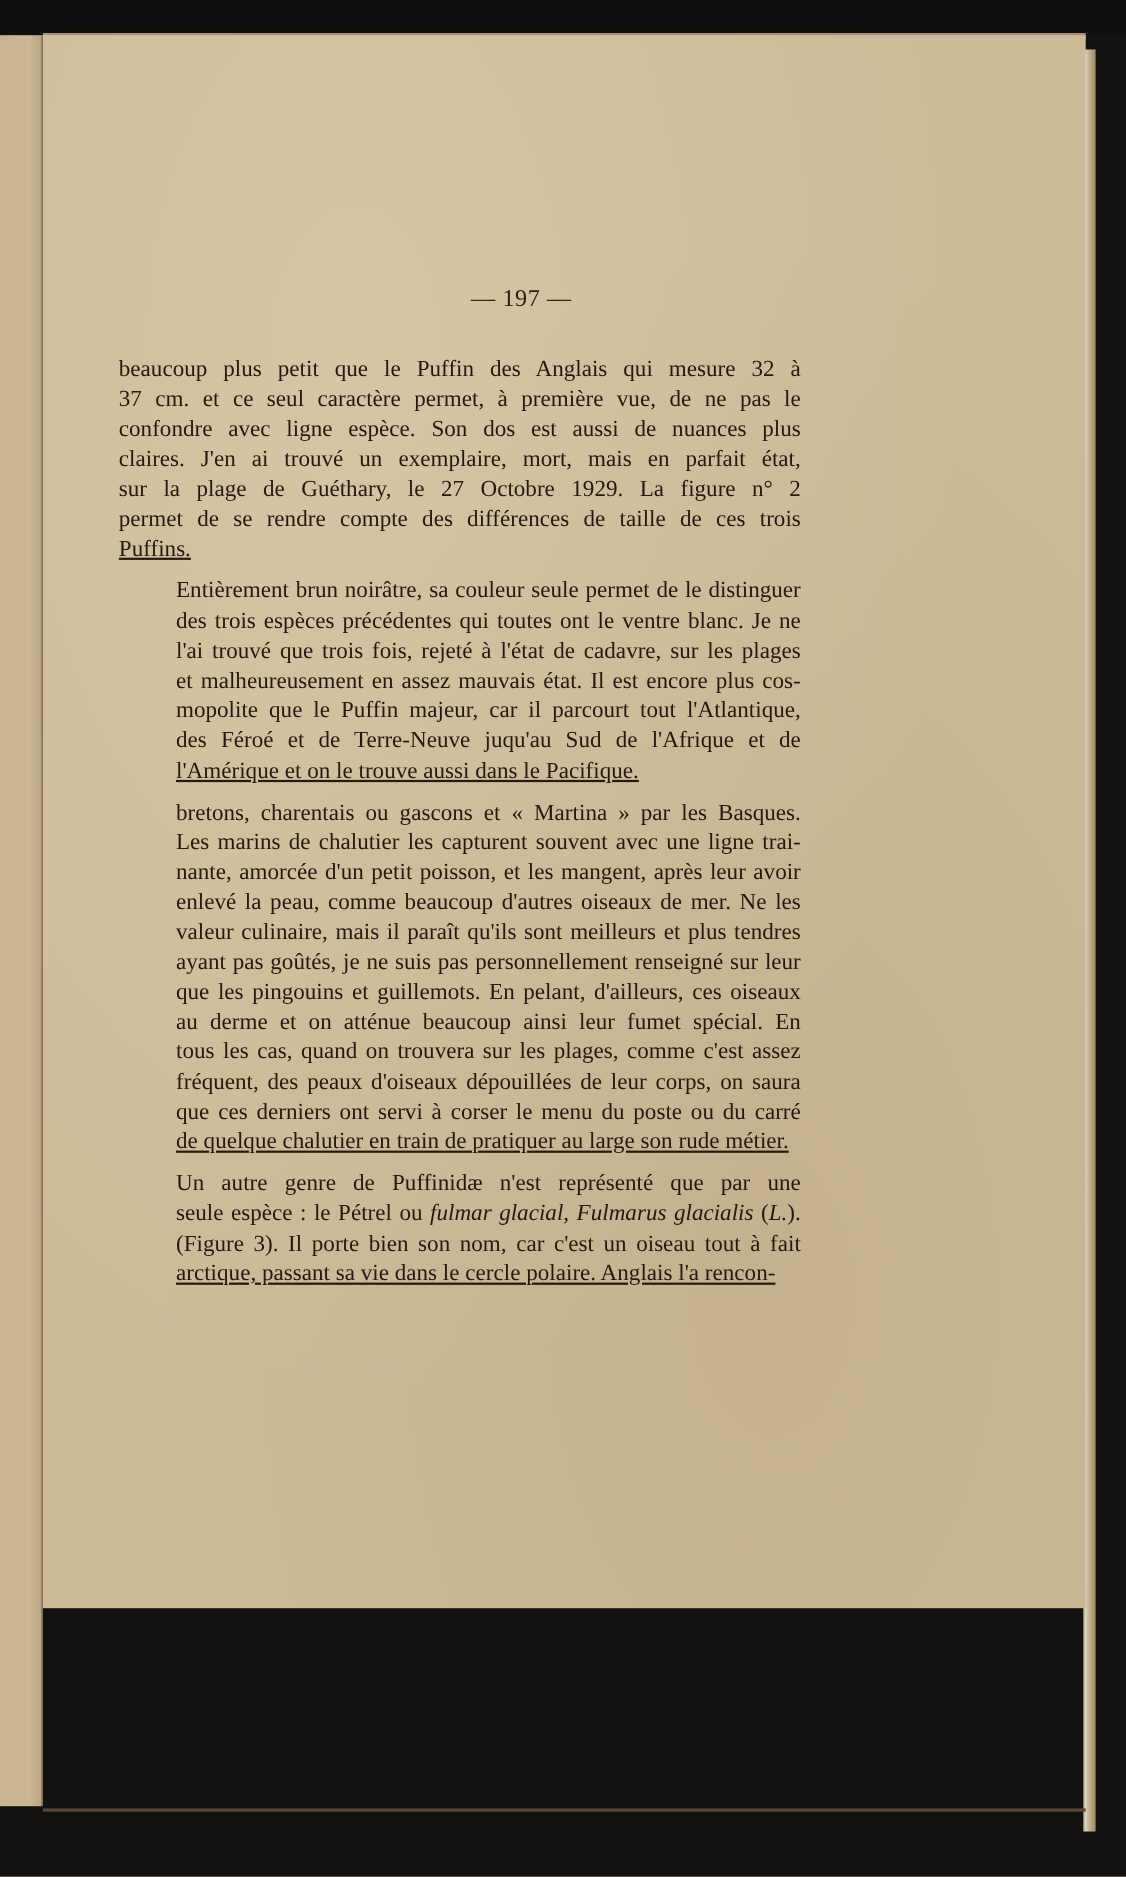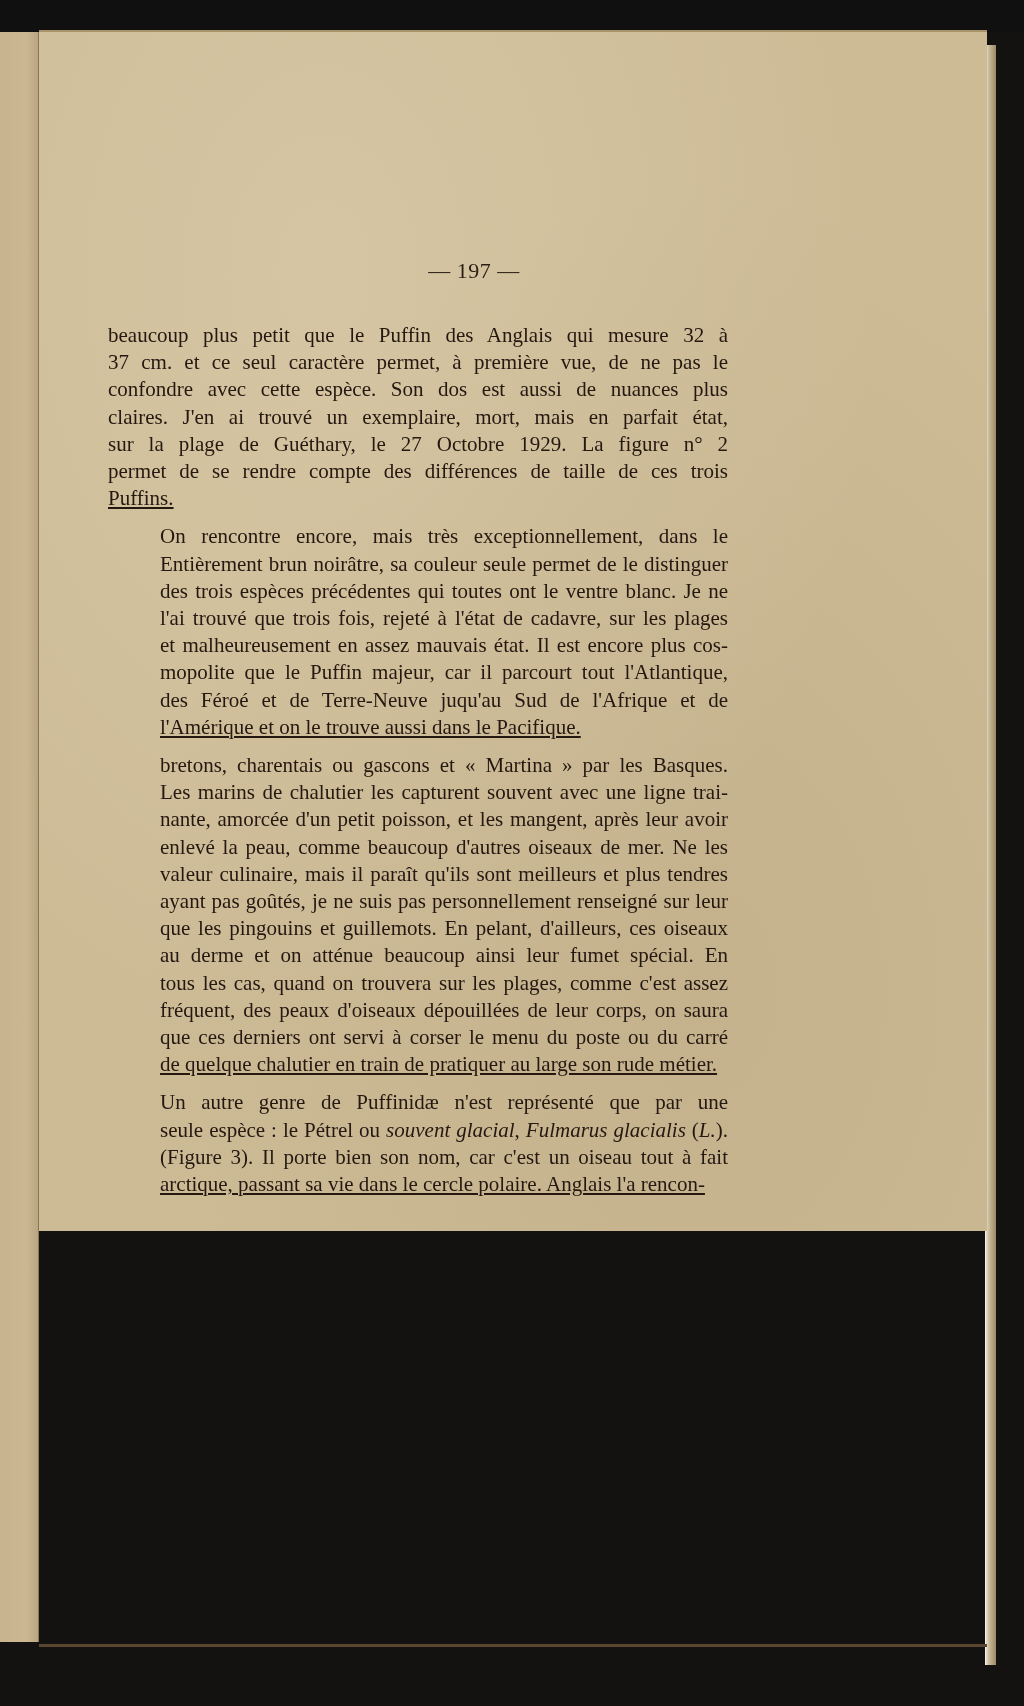--- a/index.html
+++ b/index.html
@@ -13,21 +13,21 @@
     .backdrop-top {
       position: absolute; left: 0; top: 0; width: 1024px; height: 32px;
       background: #111010;
     }
     .prev-page-strip {
       position: absolute; left: 0; top: 32px; width: 38px; height: 1610px;
       background: linear-gradient(90deg, #c8b590 0%, #cbb893 70%, #b9a57f 100%);
       border-right: 1px solid #8a7656;
     }
     .page {
-      position: absolute; left: 39px; top: 32px; width: 948px; height: 1199px;
+      position: absolute; left: 39px; top: 32px; width: 948px; height: 1430px;
       background: #cdbb96;
       background-image:
         radial-gradient(ellipse at 30% 20%, rgba(255,245,220,0.18), transparent 60%),
         radial-gradient(ellipse at 70% 80%, rgba(120,95,60,0.10), transparent 60%);
     }
     .page-inner {
       position: absolute; left: 0; top: 0; width: 946px; height: 1612px;
     }
     .page-top-edge {
       position: absolute; left: 39px; top: 30px; width: 948px; height: 5px;
@@ -71,28 +71,27 @@
 <div class="page-top-edge"></div>
 <div class="right-edge"></div>
 
 <div class="page">
   <div class="page-inner">
     <div class="page-number">— 197 —</div>
     <div class="text-block" id="text-block">
         <div class="para">
           <span class="line">beaucoup plus petit que le Puffin des Anglais qui mesure 32 à</span>
           <span class="line">37 cm. et ce seul caractère permet, à première vue, de ne pas le</span>
-          <span class="line">confondre avec cette espèce. Son dos est aussi de nuances plus</span>
+          <span class="line">confondre avec ligne espèce. Son dos est aussi de nuances plus</span>
           <span class="line">claires. J'en ai trouvé un exemplaire, mort, mais en parfait état,</span>
           <span class="line">sur la plage de Guéthary, le 27 Octobre 1929. La figure n° 2</span>
           <span class="line">permet de se rendre compte des différences de taille de ces trois</span>
           <span class="line last">Puffins.</span>
         </div>
         <div class="para indent">
-          <span class="line" style="text-indent: 52px;">On rencontre encore, mais très exceptionnellement, dans le</span>
           <span class="line">Entièrement brun noirâtre, sa couleur seule permet de le distinguer</span>
           <span class="line">des trois espèces précédentes qui toutes ont le ventre blanc. Je ne</span>
           <span class="line">l'ai trouvé que trois fois, rejeté à l'état de cadavre, sur les plages</span>
           <span class="line">et malheureusement en assez mauvais état. Il est encore plus cos-</span>
           <span class="line">mopolite que le Puffin majeur, car il parcourt tout l'Atlantique,</span>
           <span class="line">des Féroé et de Terre-Neuve juqu'au Sud de l'Afrique et de</span>
           <span class="line last">l'Amérique et on le trouve aussi dans le Pacifique.</span>
         </div>
         <div class="para indent">
           <span class="line">bretons, charentais ou gascons et « Martina » par les Basques.</span>
@@ -103,20 +102,20 @@
           <span class="line">ayant pas goûtés, je ne suis pas personnellement renseigné sur leur</span>
           <span class="line">que les pingouins et guillemots. En pelant, d'ailleurs, ces oiseaux</span>
           <span class="line">au derme et on atténue beaucoup ainsi leur fumet spécial. En</span>
           <span class="line">tous les cas, quand on trouvera sur les plages, comme c'est assez</span>
           <span class="line">fréquent, des peaux d'oiseaux dépouillées de leur corps, on saura</span>
           <span class="line">que ces derniers ont servi à corser le menu du poste ou du carré</span>
           <span class="line last">de quelque chalutier en train de pratiquer au large son rude métier.</span>
         </div>
         <div class="para indent">
           <span class="line" style="text-indent: 52px;">Un autre genre de Puffinidæ n'est représenté que par une</span>
-          <span class="line">seule espèce : le Pétrel ou <i>souvent glacial</i>, <i>Fulmarus glacialis</i> (<i>L.</i>).</span>
+          <span class="line">seule espèce : le Pétrel ou <i>fulmar glacial</i>, <i>Fulmarus glacialis</i> (<i>L.</i>).</span>
           <span class="line">(Figure 3). Il porte bien son nom, car c'est un oiseau tout à fait</span>
           <span class="line last">arctique, passant sa vie dans le cercle polaire. Anglais l'a rencon-</span>
         </div>
       </div>
   </div>
 </div>
 <div class="bottom-edge"></div>
 
 </body></html>

